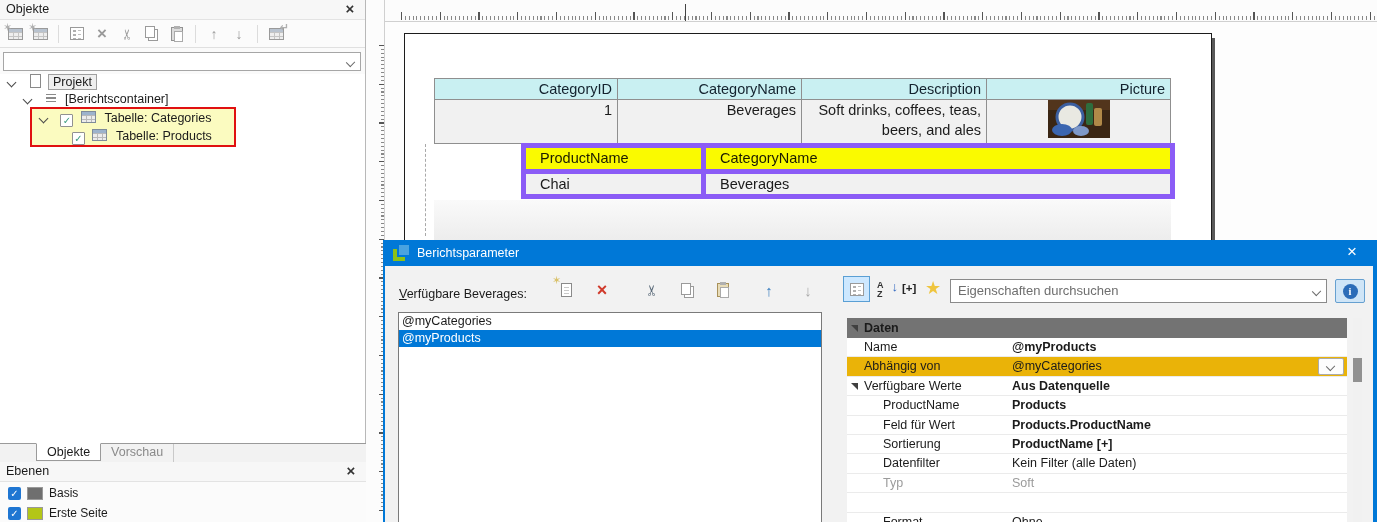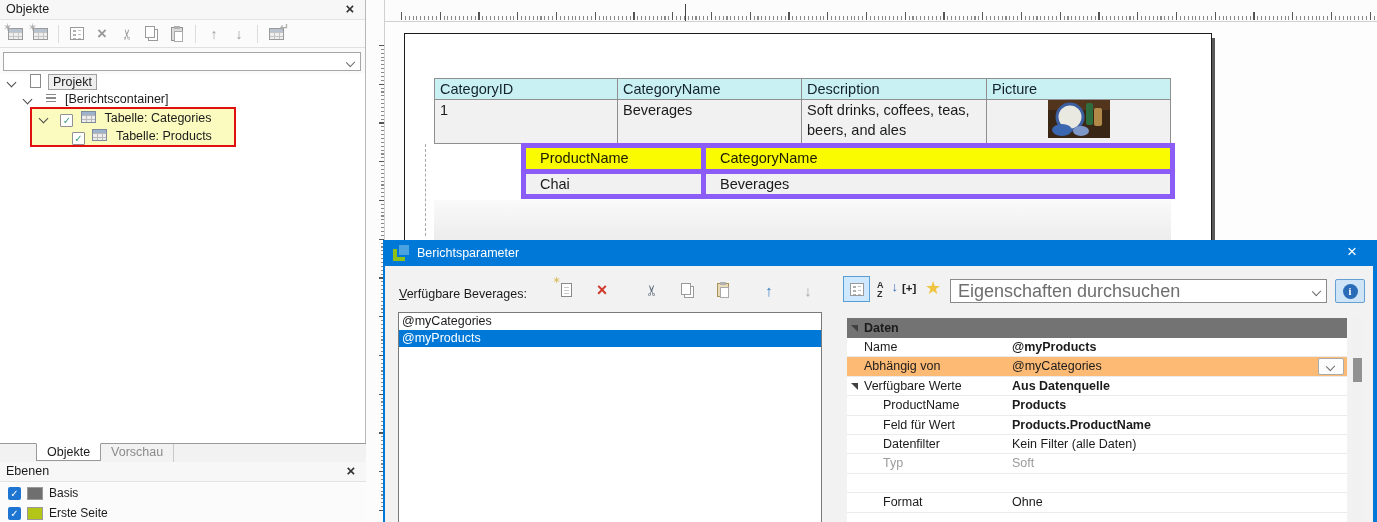--- a/index.html
+++ b/index.html
@@ -94,21 +94,21 @@
                      repeating-linear-gradient(90deg,#888 0 1px, transparent 1px 3.875px);
     background-size:100% 8px, 100% 4px; background-position:left bottom, left bottom; background-repeat:no-repeat; }
   #h-caret { position:absolute; left:300px; top:4px; width:1px; height:17px; background:#444; }
 
   #canvas { left:385px; top:22px; width:992px; height:500px; background:#fdfdfd; }
   #page { position:absolute; left:19px; top:11px; width:808px; height:480px; background:#fff;
     border:1px solid #1c1c1c; box-shadow:4px 4px 0 -1px #585858; }
 
   
   #main-table { position:absolute; left:29px; top:44px; width:736px; border:1px solid #8f8f8f;
-    border-collapse:collapse; table-layout:fixed; font-size:14.5px; }
+    border-collapse:collapse; table-layout:fixed; font-size:14.5px;text-align:right; }
   #main-table td { border:1px solid #8f8f8f; padding:0 5px; vertical-align:top; overflow:hidden; }
   #main-table .hd { background:#c9f0f2; height:21px; line-height:20px; color:#13222e; }
   #main-table .dr { background:#f1f1f1; height:44px; line-height:20px; }
   .pic-cell { text-align:center; vertical-align:middle !important; }
   #sub-table { position:absolute; left:116px; top:109px; width:649px; border:1px solid #8f8f8f;
     border-collapse:collapse; table-layout:fixed; font-size:14.5px; }
   #sub-table td { border:5px solid #8b5cf6; padding:0 14px; }
   #sub-table .hd { background:#fafa00; height:22px; line-height:21px; color:#1c1c00; }
   #sub-table .dr { background:#f1f1f1; height:21px; line-height:20px; }
   #tail-strip { position:absolute; left:29px; top:166px; width:737px; height:78px;
@@ -137,38 +137,38 @@
   .ic-down { color:#a9a9a9; font-weight:bold; }
   .dlg-page { border-color:#8a8a8a; }
   #btn-cat { position:absolute; left:458px; top:36px; width:27px; height:26px; background:#cde8ff;
     border:1px solid #5a9fd4; display:flex; align-items:center; justify-content:center; }
   #ic-az { position:absolute; left:492px; top:38px; width:22px; height:24px; font-size:9px; font-weight:bold;
     color:#333; line-height:9px; text-align:left; padding-top:3px;}
   #ic-az .az-arrow { position:absolute; right:1px; top:4px; color:#2e66c0; font-size:13px; font-weight:bold; }
   #ic-plus { position:absolute; left:517px; top:42px; font-size:11.5px; font-weight:bold; color:#222; }
   #ic-star { position:absolute; left:540px; top:37px; font-size:18px; color:#efc53f; }
   #search-box { position:absolute; left:565px; top:39px; width:377px; height:24px; background:#fff;
-    border:1px solid #8a8a8a; line-height:22px; padding-left:7px; color:#6e6e6e; font-size:18px; }
+    border:1px solid #8a8a8a; line-height:22px; padding-left:7px; color:#6e6e6e; font-size:13px; }
   #search-box .combo-chev { top:8px; }
   #info-btn { position:absolute; left:950px; top:39px; width:30px; height:24px; background:#cfe5f7;
     border:1px solid #66a0d0; border-radius:2px; display:flex; align-items:center; justify-content:center; }
   #info-btn .i-circle { width:15px; height:15px; border-radius:50%; background:#2b6cb8; color:#fff;
     font-size:10.5px; font-weight:bold; font-family:"Liberation Serif",serif; text-align:center; line-height:15px; }
 
   #param-list { position:absolute; left:13px; top:72px; width:424px; height:222px; background:#fff;
     border:1px solid #7a7a7a; font-size:12.5px; }
   .pitem { height:17px; line-height:17px; padding-left:3px; }
   .pitem.sel { background:#0078d7; color:#fff; }
 
   #prop-grid { position:absolute; left:462px; top:78px; width:500px; height:222px; background:#fff; font-size:12.5px; }
   .pcat { position:relative; height:20px; line-height:20px; background:#737373; font-weight:bold; padding-left:17px; }
   .tri { position:absolute; left:4px; top:7px; width:0; height:0;
     border-left:7px solid transparent; border-top:7px solid #404040; }
   .prow { position:relative; height:19.4px; line-height:19px; border-bottom:1px solid #ebebeb; display:flex; }
-  .prow[data-selected="1"] { background:#fdba74; }
+  .prow[data-selected="1"] { background:#eab308; }
   .plabel { width:165px; padding-left:17px; overflow:hidden; white-space:nowrap; }
   .prow[data-level="2"] .plabel { padding-left:36px; }
   .pval { flex:1; overflow:hidden; white-space:nowrap; }
   .prow[data-bold="1"] .pval { font-weight:bold; }
   .prow[data-disabled="1"] .plabel, .prow[data-disabled="1"] .pval { color:#9b9b9b; }
   .prow .rtri { display:none; }
   .prow[data-expand="1"] .rtri { display:block; position:absolute; left:4px; top:6px; width:0; height:0;
     border-left:7px solid transparent; border-top:7px solid #404040; }
   .dropbtn { display:none; }
   .prow[data-dropdown="1"] .dropbtn { display:block; position:absolute; right:3px; top:1px; width:26px;
@@ -464,20 +464,26 @@
         <span class="plabel">ProductName</span>
         <span class="pval">Products</span>
 
       </div>
         <div class="prow" data-level="2" data-bold="1" style="--i: 4;">
 
         <span class="plabel">Feld für Wert</span>
         <span class="pval">Products.ProductName</span>
 
       </div>
+        <div class="prow" data-level="2" data-bold="1" style="--i: 5;">
+
+        <span class="plabel">Sortierung</span>
+        <span class="pval">ProductName [+]</span>
+
+      </div>
         <div class="prow" data-level="2" style="--i: 6;">
 
         <span class="plabel">Datenfilter</span>
         <span class="pval">Kein Filter (alle Daten)</span>
 
       </div>
         <div class="prow" data-level="2" data-disabled="1" style="--i: 7;">
 
         <span class="plabel">Typ</span>
         <span class="pval">Soft</span>

